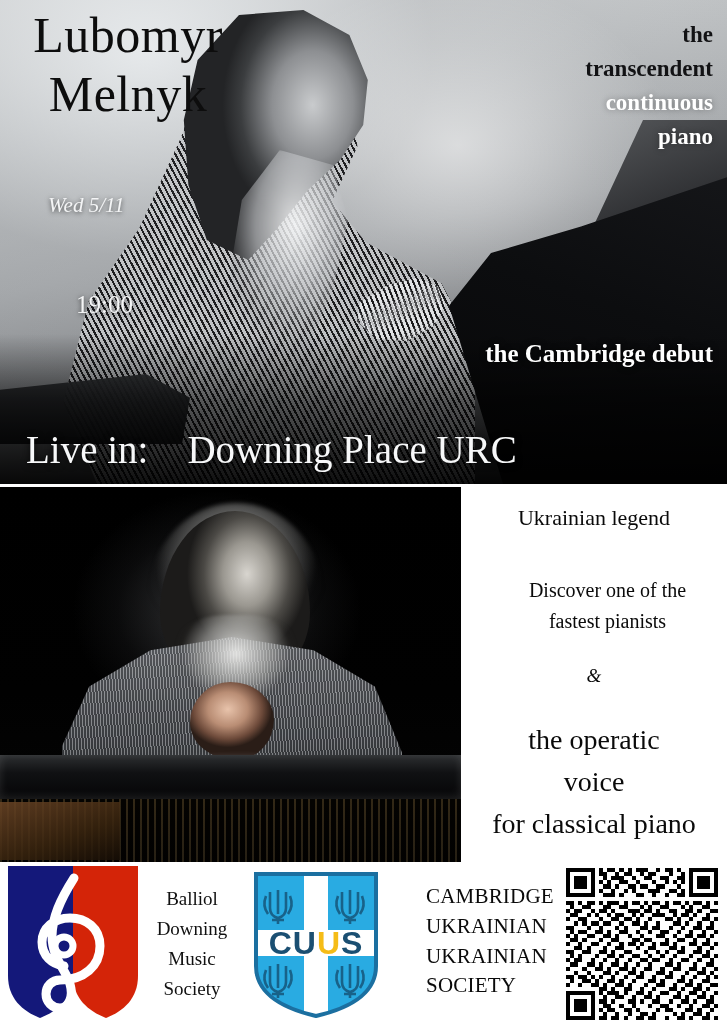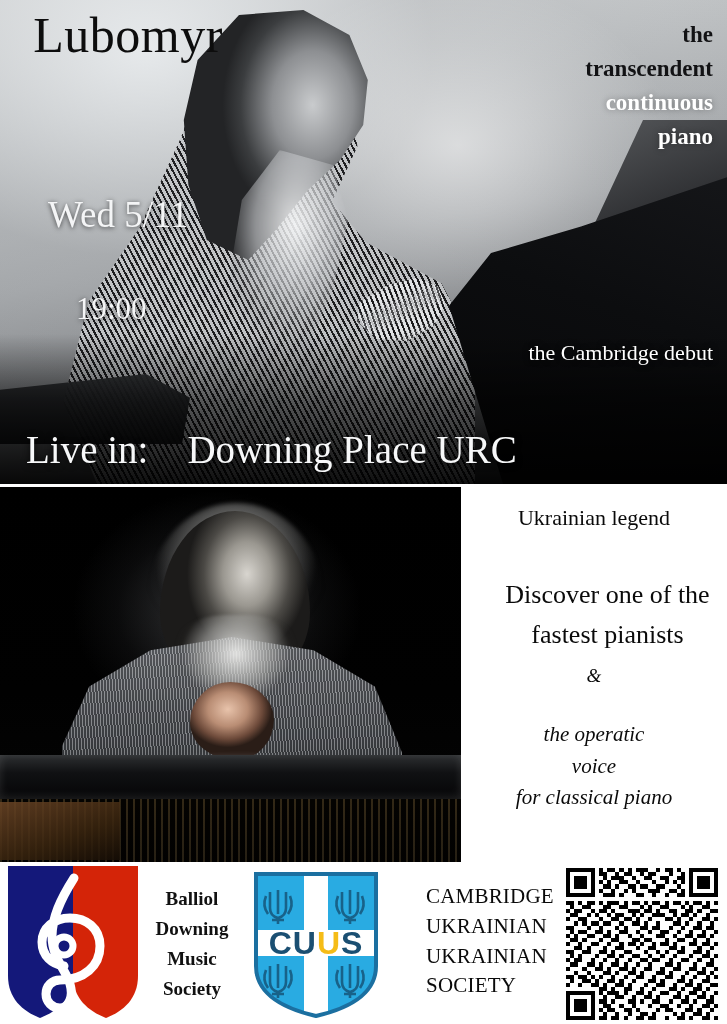--- a/index.html
+++ b/index.html
@@ -126,38 +126,39 @@
     line-height: 1.48;
     font-family: "Liberation Serif", serif;
   }
   .tagline .dark { color: #121214; display:block; }
   .tagline .light { color: #ffffff; display:block; text-shadow: 0 0 6px rgba(0,0,0,.35); }
 
   .date-line {
     position: absolute;
     left: 48px; top: 193px;
     color: #f4f5f6;
-    font-size: 37px;
+    font-size: 21px;
     font-family: "Liberation Serif", serif;
     text-shadow: 0 1px 5px rgba(0,0,0,.65);
+    font-style: italic;
   }
   .time-line {
     position: absolute;
     left: 76px; top: 291px;
     color: #f4f5f6;
-    font-size: 31px;
+    font-size: 25px;
     font-family: "Liberation Serif", serif;
     text-shadow: 0 1px 5px rgba(0,0,0,.65);
   }
   .debut-line {
     position: absolute;
     right: 14px; top: 340px;
     color: #ffffff;
-    font-size: 22px;
-    font-weight: normal;
+    font-size: 25px;
+    font-weight: bold;
     font-family: "Liberation Serif", serif;
     text-shadow: 0 0 6px rgba(0,0,0,.8);
   }
   .venue-line {
     position: absolute;
     left: 26px; bottom: 12px;
     color: #f7f8f9;
     font-size: 39px;
     font-family: "Liberation Serif", serif;
     white-space: pre;
@@ -251,39 +252,38 @@
   .copy {
     position: absolute;
     left: 461px; top: 0;
     width: 266px; height: 375px;
     background: #ffffff;
     color: #0a0a0a;
     text-align: center;
     font-family: "Liberation Serif", serif;
   }
   .copy .c1 { position:absolute; left:0; right:0; top: 18px; font-size: 22px; }
-  .copy .c2 { position:absolute; left:0; right:0; top: 88px; font-size: 26px; line-height: 1.55; margin-left: 27px; }
+  .copy .c2 { position:absolute; left:0; right:0; top: 88px; font-size: 20px; line-height: 1.55; margin-left: 27px; }
   .copy .amp { position:absolute; left:0; right:0; top: 178px; font-size: 19px; font-style: italic; }
-  .copy .c3 { position:absolute; left:0; right:0; top: 232px; font-size: 21px; line-height: 1.5; font-style: italic; }
+  .copy .c3 { position:absolute; left:0; right:0; top: 232px; font-size: 28px; line-height: 1.5; }
 
   
   .footer {
     position: absolute;
     left: 0; top: 862px;
     width: 727px; height: 162px;
     background: #ffffff;
   }
   .bcms-logo { position: absolute; left: 8px; top: 4px; width: 130px; height: 152px; }
   .bcms-text {
     position: absolute; left: 142px; top: 22px;
     width: 100px; text-align: center;
     font-size: 19px; line-height: 1.58;
     color: #111;
     font-family: "Liberation Serif", serif;
-    font-weight: bold;
   }
   .bcms-text span { display: block; }
   .cuus-logo { position: absolute; left: 252px; top: 8px; width: 128px; height: 148px; }
   .cuus-text {
     position: absolute; left: 390px; top: 20px;
     font-size: 21px; line-height: 1.42;
     letter-spacing: .2px;
     color: #0a0a0a;
     font-family: "Liberation Serif", serif;
   }
@@ -301,20 +301,21 @@
     <div class="hero-figure"></div>
     <div class="hero-head"></div>
     <div class="hero-beard"></div>
     <div class="hero-hand"></div>
     <div class="hero-bench"></div>
     <div class="hero-piano"></div>
     <div class="hero-bottomfade"></div>
 
     <div class="artist-name">
       <span>Lubomyr</span>
+      <span class="ln2">Melnyk</span>
     </div>
 
     <div class="tagline">
       <span class="dark">the</span>
       <span class="dark">transcendent</span>
       <span class="light">continuous</span>
       <span class="light">piano</span>
     </div>
 
     <div class="date-line">Wed 5/11</div>

